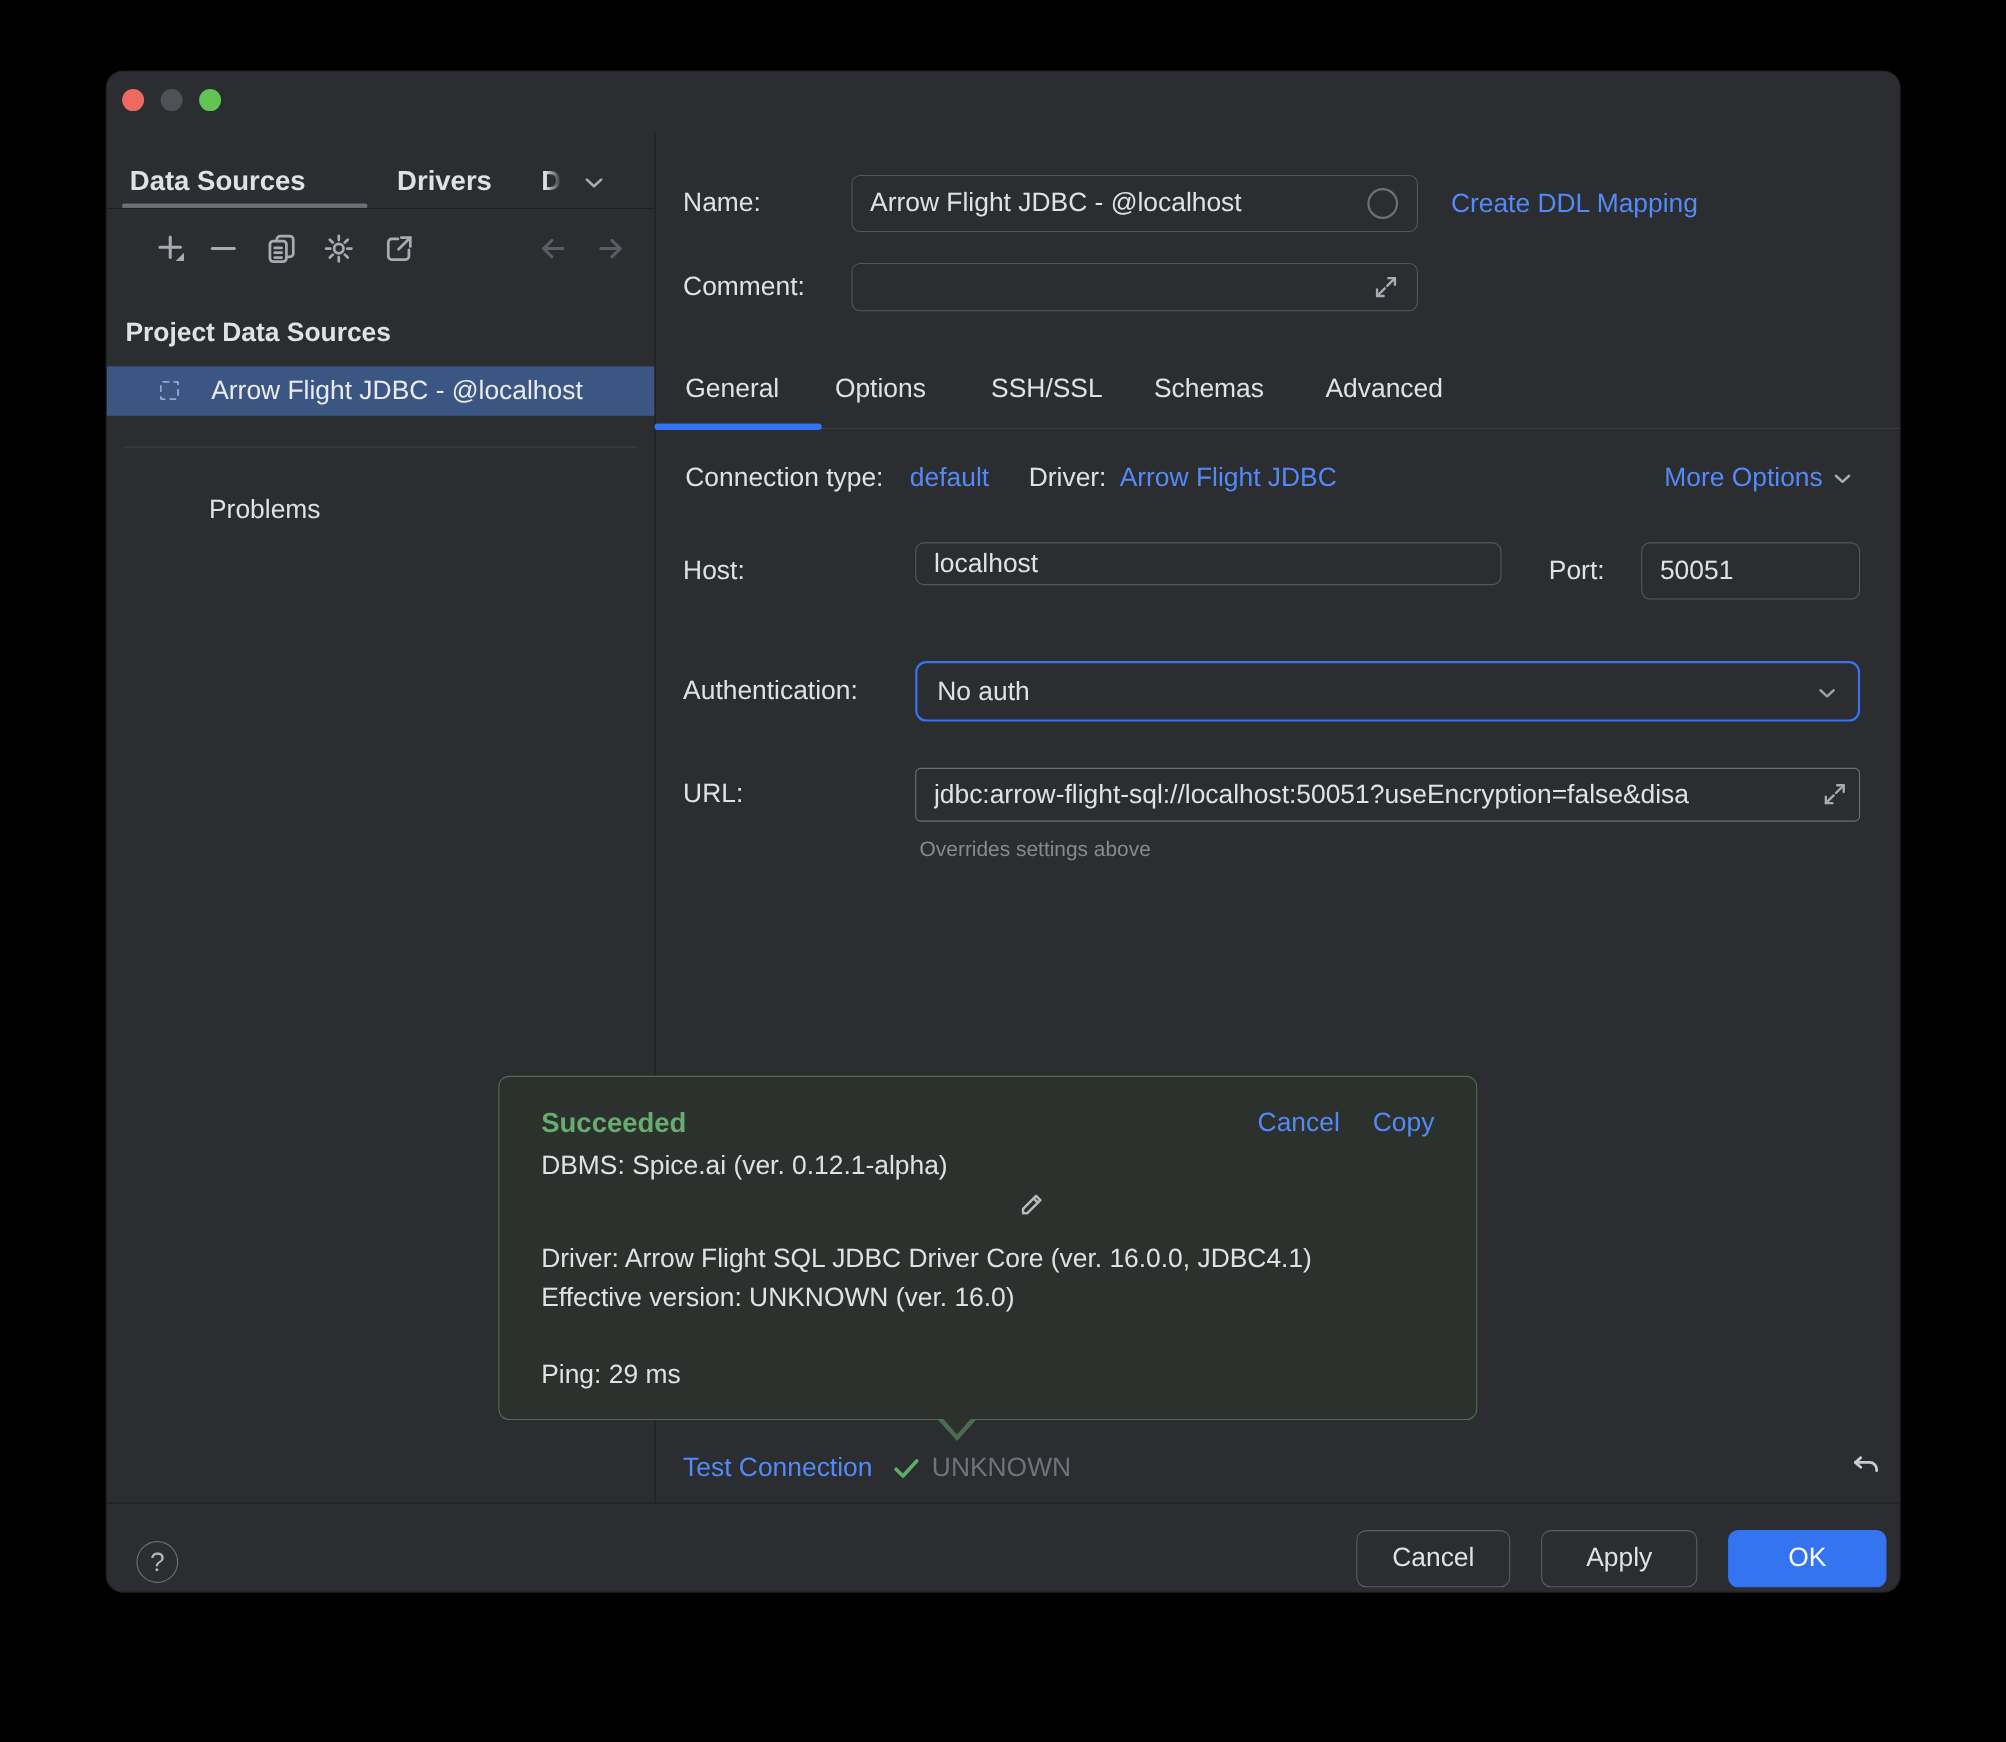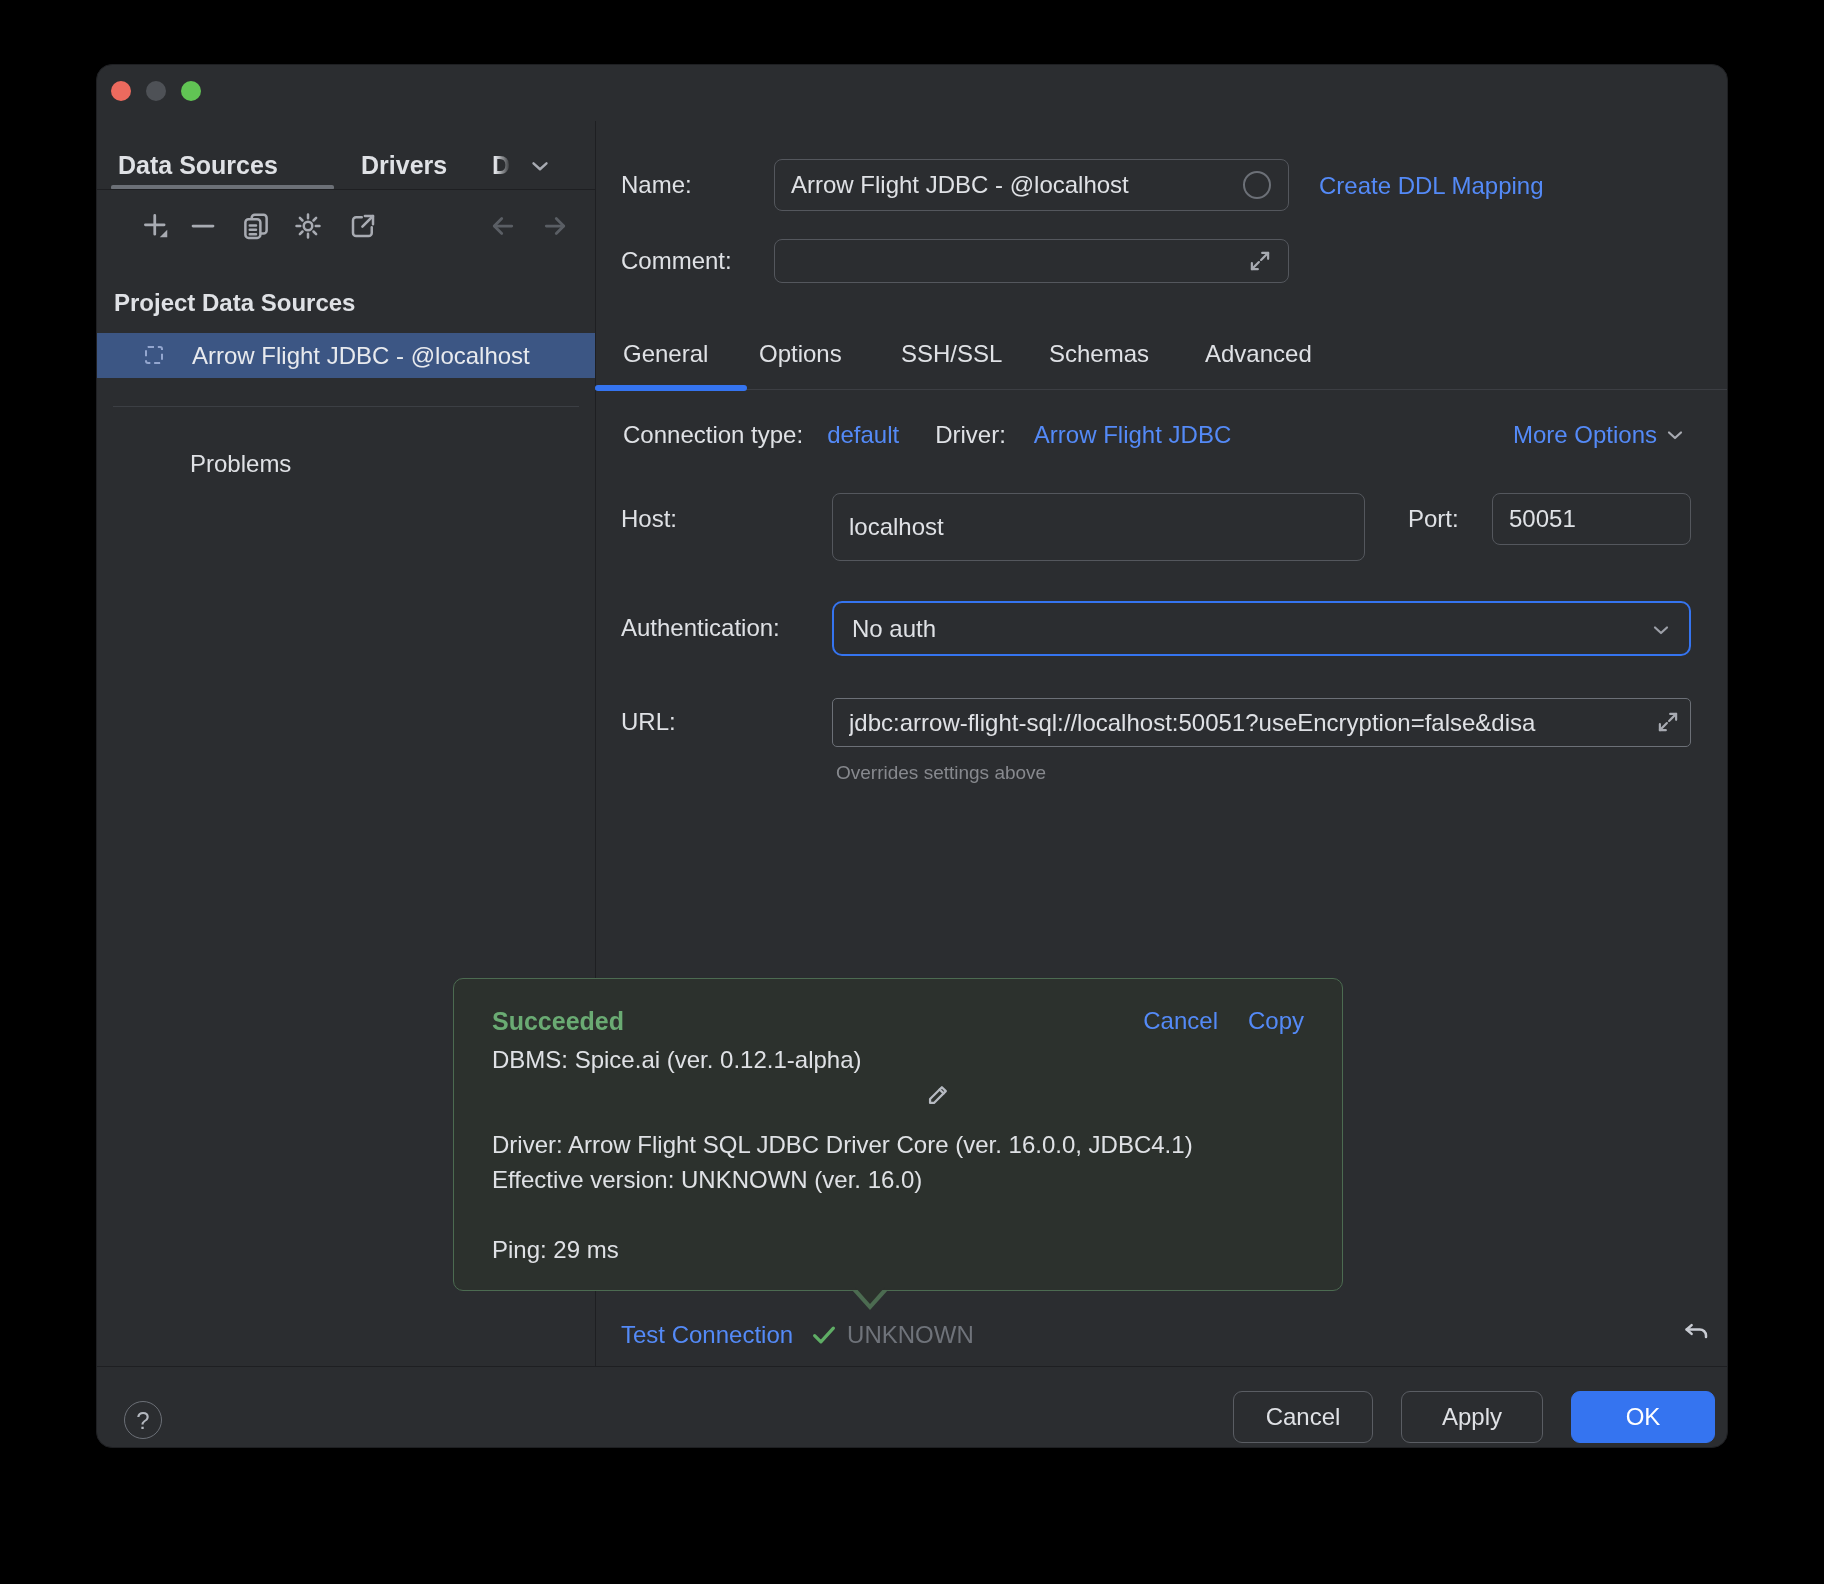--- a/index.html
+++ b/index.html
@@ -143,33 +143,33 @@
   <div class="mtab" style="left:804px;">SSH/SSL</div>
   <div class="mtab" style="left:952px;">Schemas</div>
   <div class="mtab" style="left:1108px;">Advanced</div>
   <div class="tabline"></div>
   <div class="tabind"></div>
 
   <div class="abs" style="left:526px;top:356px;display:flex;align-items:center;">
     <span>Connection type:</span>
     <a class="link" style="margin-left:24px;">default</a>
     <span style="margin-left:36px;">Driver:</span>
-    <a class="link" style="margin-left:28px;">Arrow Flight JDBC</a>
+    <a class="link" style="margin-left:12px;">Arrow Flight JDBC</a>
   </div>
   <div class="abs" style="right:40px;top:356px;display:flex;align-items:center;">
     <a class="link">More Options</a>
     <span class="icon" style="position:static;width:24px;height:24px;margin-left:6px;">
       <svg viewBox="0 0 24 24" fill="none" stroke="currentColor" stroke-width="2.2" stroke-linecap="round" stroke-linejoin="round">
           <path d="M6 9.5l6 5.5 6-5.5"></path>
         </svg>
     </span>
   </div>
 
   <div class="lbl" style="left:524px;top:441px;">Host:</div>
-  <input class="inp" style="left: 735px; top: 428px; width: 533px; height: 68px;" value="localhost">
+  <input class="inp" style="left: 735px; top: 428px; width: 533px; height: 39px;" value="localhost">
   <div class="lbl" style="left:1311px;top:441px;">Port:</div>
   <input class="inp" style="left: 1395px; top: 428px; width: 199px; height: 52px;" value="50051">
 
   <div class="lbl" style="left:524px;top:550px;">Authentication:</div>
   <div class="selectbox">
     <span class="val">No auth</span>
     <span class="chev" style="right:16px;top:15px;">
       <svg viewBox="0 0 24 24" fill="none" stroke="currentColor" stroke-width="2.2" stroke-linecap="round" stroke-linejoin="round">
           <path d="M6 9.5l6 5.5 6-5.5"></path>
         </svg>

